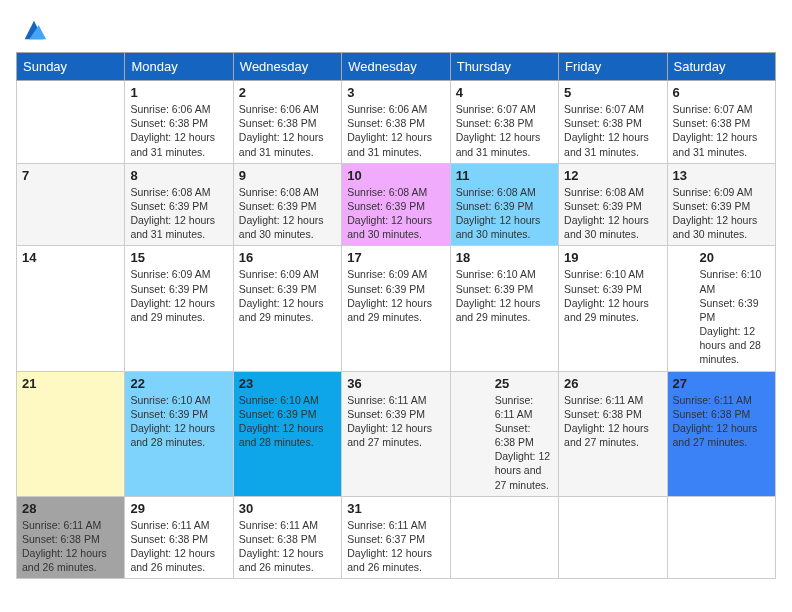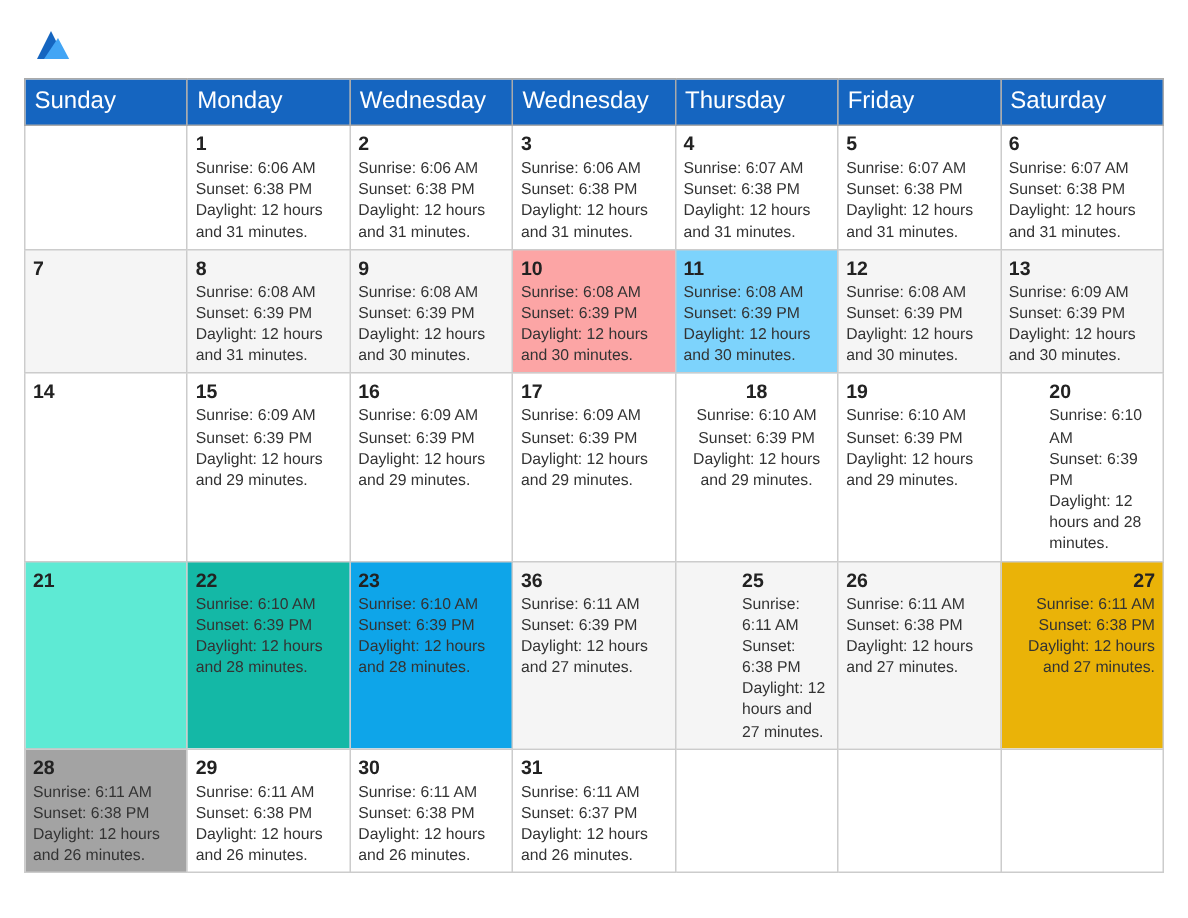--- a/index.html
+++ b/index.html
@@ -56,21 +56,21 @@
     .calendar {
       width: 100%;
       border-collapse: collapse;
       font-size: 11px;
     }
     .calendar th {
       background-color: #1565c0;
       color: #fff;
       text-align: left;
       padding: 6px 6px;
-      font-size: 16px;
+      font-size: 13px;
       font-weight: normal;
       border: 1px solid #aaa;
     }
     .calendar td {
       border: 1px solid #ccc;
       vertical-align: top;
       padding: 4px 5px;
       width: calc(100% / 7);
       min-height: 80px;
       background: #fff;
@@ -162,21 +162,21 @@
           <span class="day-num">7</span>
         </td>
         <td style="background: rgb(245, 245, 245);">
           <span class="day-num">8</span>
           <div class="day-info">Sunrise: 6:08 AM<br>Sunset: 6:39 PM<br>Daylight: 12 hours and 31 minutes.</div>
         </td>
         <td style="background: rgb(245, 245, 245);">
           <span class="day-num">9</span>
           <div class="day-info">Sunrise: 6:08 AM<br>Sunset: 6:39 PM<br>Daylight: 12 hours and 30 minutes.</div>
         </td>
-        <td style="background: #fca5a5;">
+        <td style="background: #f0abfc;">
           <span class="day-num">10</span>
           <div class="day-info">Sunrise: 6:08 AM<br>Sunset: 6:39 PM<br>Daylight: 12 hours and 30 minutes.</div>
         </td>
         <td style="background: #7dd3fc;">
           <span class="day-num">11</span>
           <div class="day-info">Sunrise: 6:08 AM<br>Sunset: 6:39 PM<br>Daylight: 12 hours and 30 minutes.</div>
         </td>
         <td style="background: rgb(245, 245, 245);">
           <span class="day-num">12</span>
           <div class="day-info">Sunrise: 6:08 AM<br>Sunset: 6:39 PM<br>Daylight: 12 hours and 30 minutes.</div>
@@ -195,58 +195,58 @@
           <div class="day-info">Sunrise: 6:09 AM<br>Sunset: 6:39 PM<br>Daylight: 12 hours and 29 minutes.</div>
         </td>
         <td style="background: rgb(255, 255, 255);">
           <span class="day-num">16</span>
           <div class="day-info">Sunrise: 6:09 AM<br>Sunset: 6:39 PM<br>Daylight: 12 hours and 29 minutes.</div>
         </td>
         <td style="background: rgb(255, 255, 255);">
           <span class="day-num">17</span>
           <div class="day-info">Sunrise: 6:09 AM<br>Sunset: 6:39 PM<br>Daylight: 12 hours and 29 minutes.</div>
         </td>
-        <td style="background: rgb(255, 255, 255); text-align: center;">
+        <td style="background: rgb(255, 255, 255);">
           <span class="day-num">18</span>
           <div class="day-info">Sunrise: 6:10 AM<br>Sunset: 6:39 PM<br>Daylight: 12 hours and 29 minutes.</div>
         </td>
         <td style="background: rgb(255, 255, 255);">
           <span class="day-num">19</span>
           <div class="day-info">Sunrise: 6:10 AM<br>Sunset: 6:39 PM<br>Daylight: 12 hours and 29 minutes.</div>
         </td>
         <td style="background: rgb(255, 255, 255); padding-left: 32px;">
           <span class="day-num">20</span>
           <div class="day-info">Sunrise: 6:10 AM<br>Sunset: 6:39 PM<br>Daylight: 12 hours and 28 minutes.</div>
         </td>
       </tr>
       <tr>
-        <td style="background: #5eead4; margin-top: 20px;">
+        <td style="background: #fef9c3; margin-top: 20px;">
           <span class="day-num">21</span>
         </td>
-        <td style="background: #14b8a6; margin-left: 44px;">
+        <td style="background: #7dd3fc; margin-left: 44px;">
           <span class="day-num">22</span>
           <div class="day-info">Sunrise: 6:10 AM<br>Sunset: 6:39 PM<br>Daylight: 12 hours and 28 minutes.</div>
         </td>
         <td style="background: #0ea5e9;">
           <span class="day-num">23</span>
           <div class="day-info">Sunrise: 6:10 AM<br>Sunset: 6:39 PM<br>Daylight: 12 hours and 28 minutes.</div>
         </td>
         <td style="background: rgb(245, 245, 245);">
           <span class="day-num">36</span>
           <div class="day-info">Sunrise: 6:11 AM<br>Sunset: 6:39 PM<br>Daylight: 12 hours and 27 minutes.</div>
         </td>
         <td style="background: rgb(245, 245, 245); padding-left: 44px;">
           <span class="day-num">25</span>
           <div class="day-info">Sunrise: 6:11 AM<br>Sunset: 6:38 PM<br>Daylight: 12 hours and 27 minutes.</div>
         </td>
         <td style="background: rgb(245, 245, 245);">
           <span class="day-num">26</span>
           <div class="day-info">Sunrise: 6:11 AM<br>Sunset: 6:38 PM<br>Daylight: 12 hours and 27 minutes.</div>
         </td>
-        <td style="background: #eab308; text-align: right;">
+        <td style="background: #3b82f6;">
           <span class="day-num">27</span>
           <div class="day-info">Sunrise: 6:11 AM<br>Sunset: 6:38 PM<br>Daylight: 12 hours and 27 minutes.</div>
         </td>
       </tr>
       <tr>
         <td style="background: #a3a3a3;">
           <span class="day-num">28</span>
           <div class="day-info">Sunrise: 6:11 AM<br>Sunset: 6:38 PM<br>Daylight: 12 hours and 26 minutes.</div>
         </td>
         <td style="background: rgb(255, 255, 255);">

